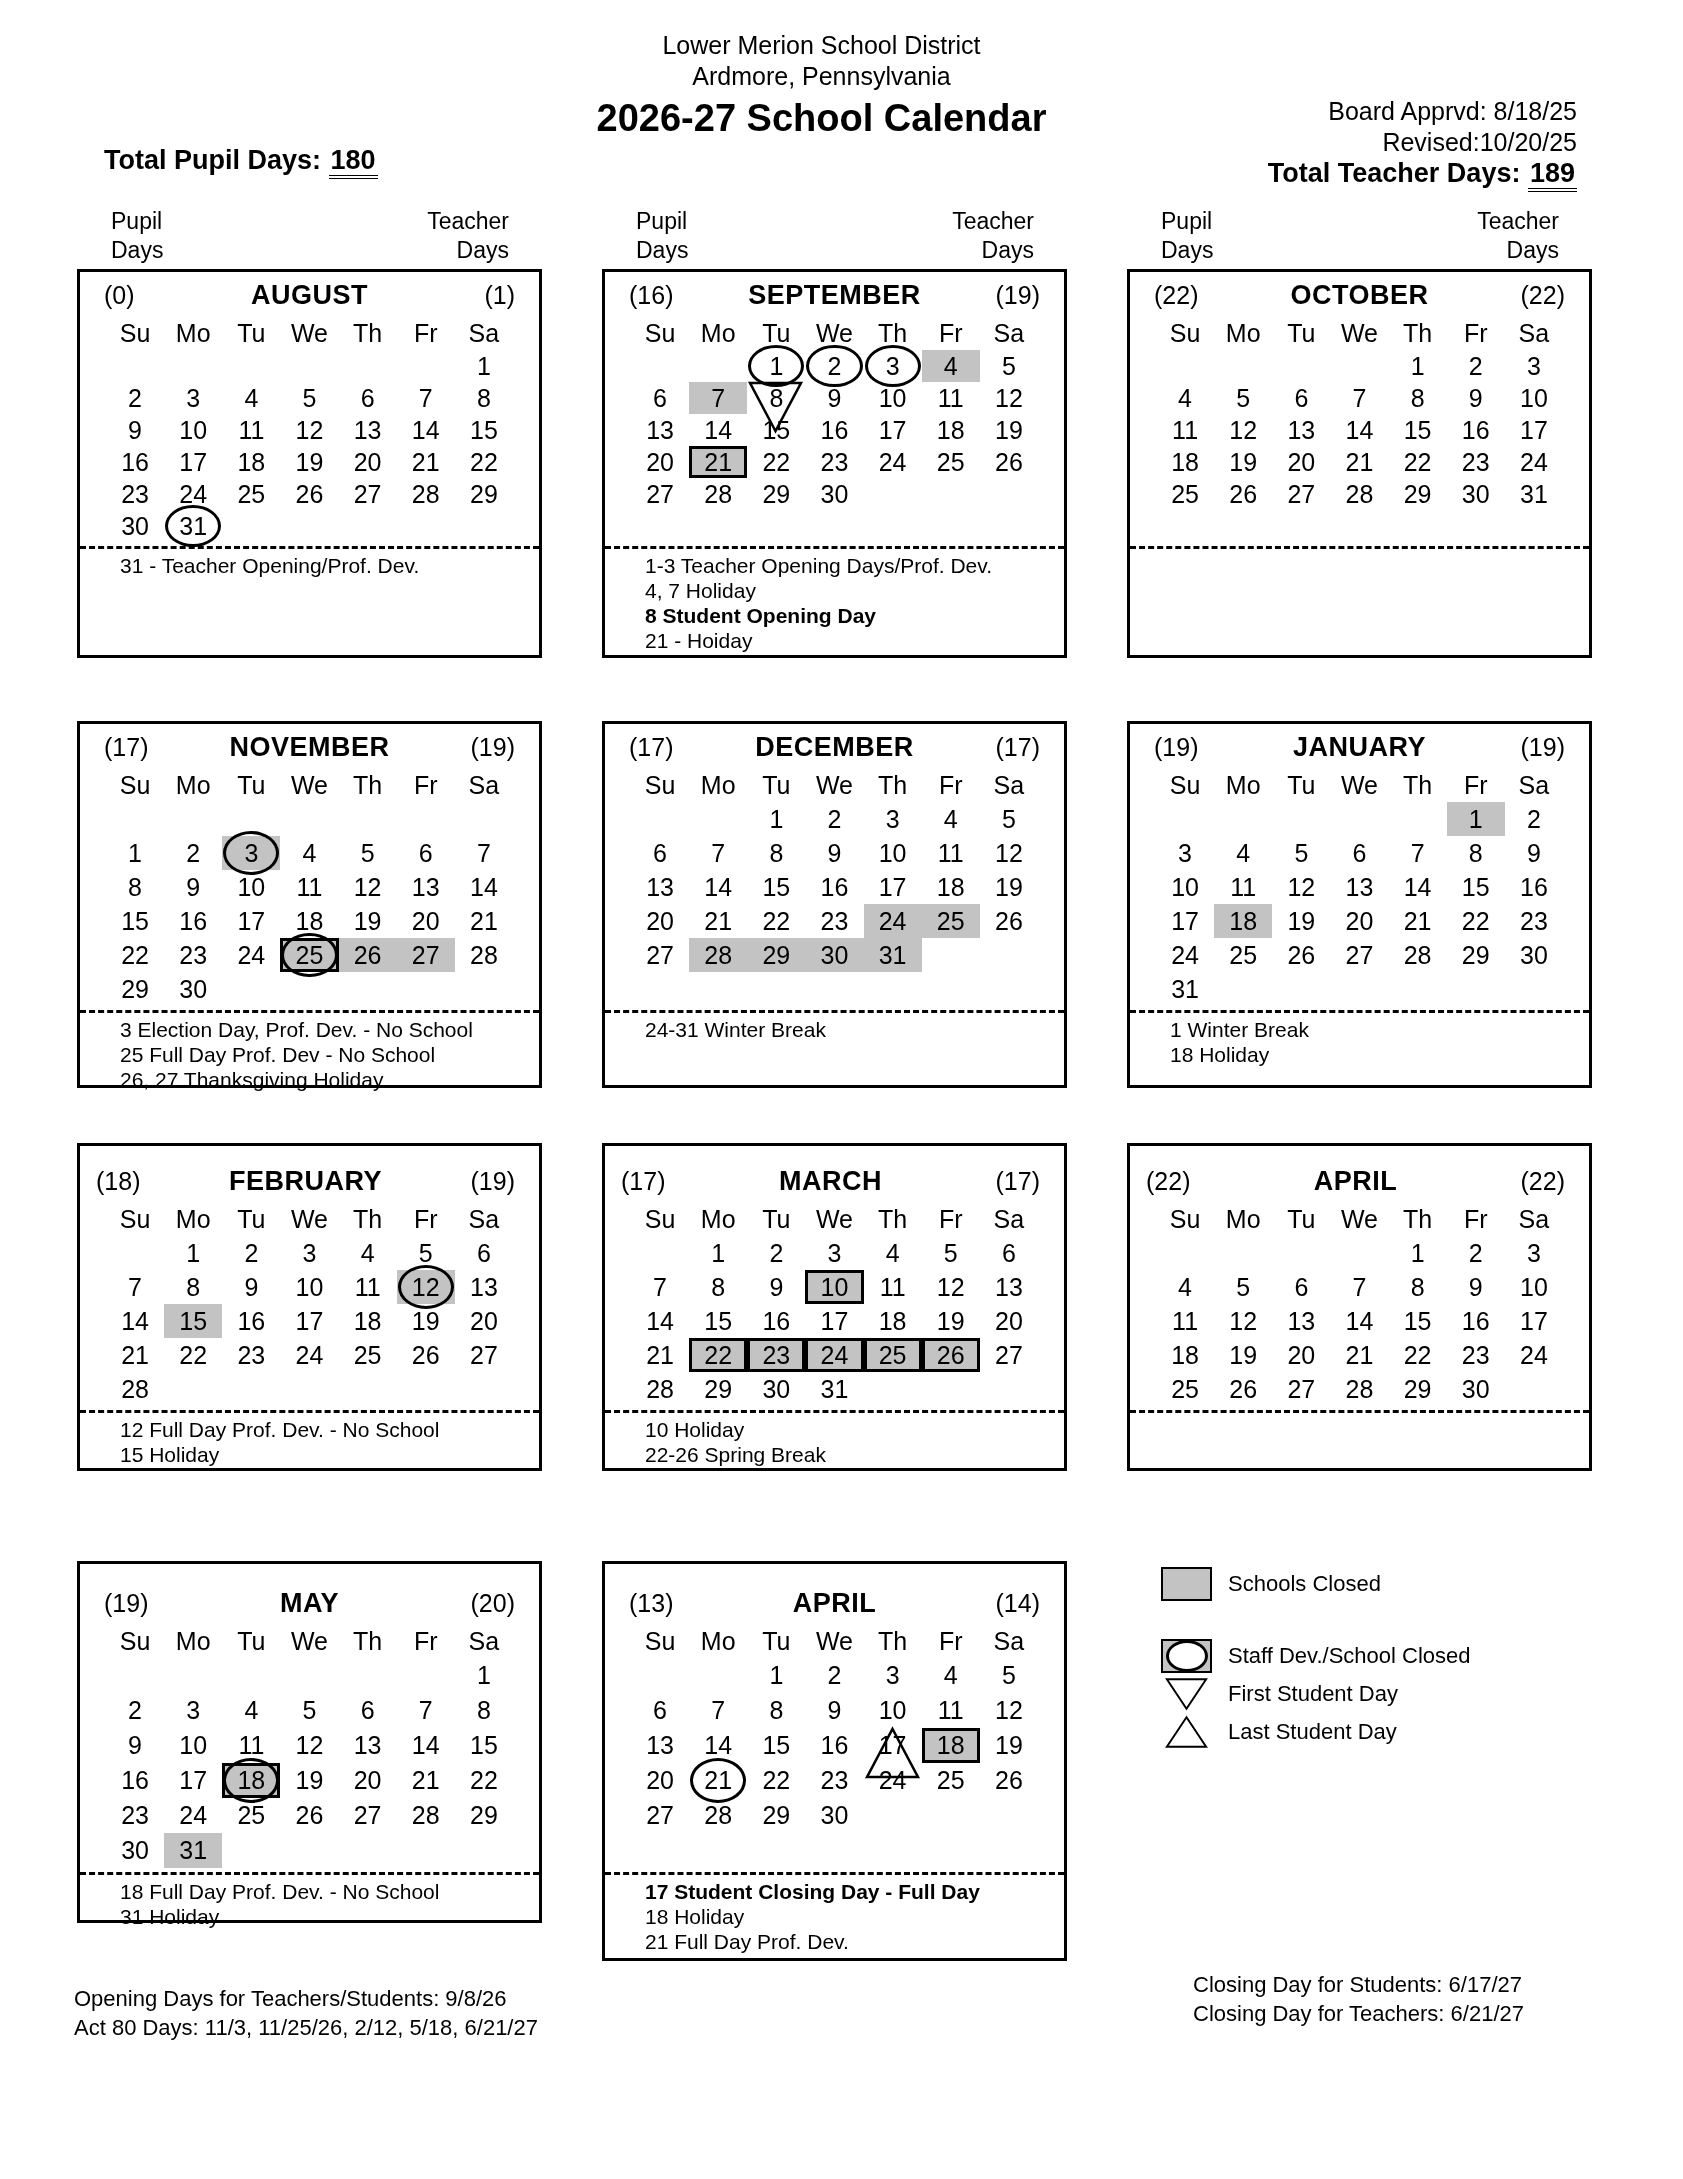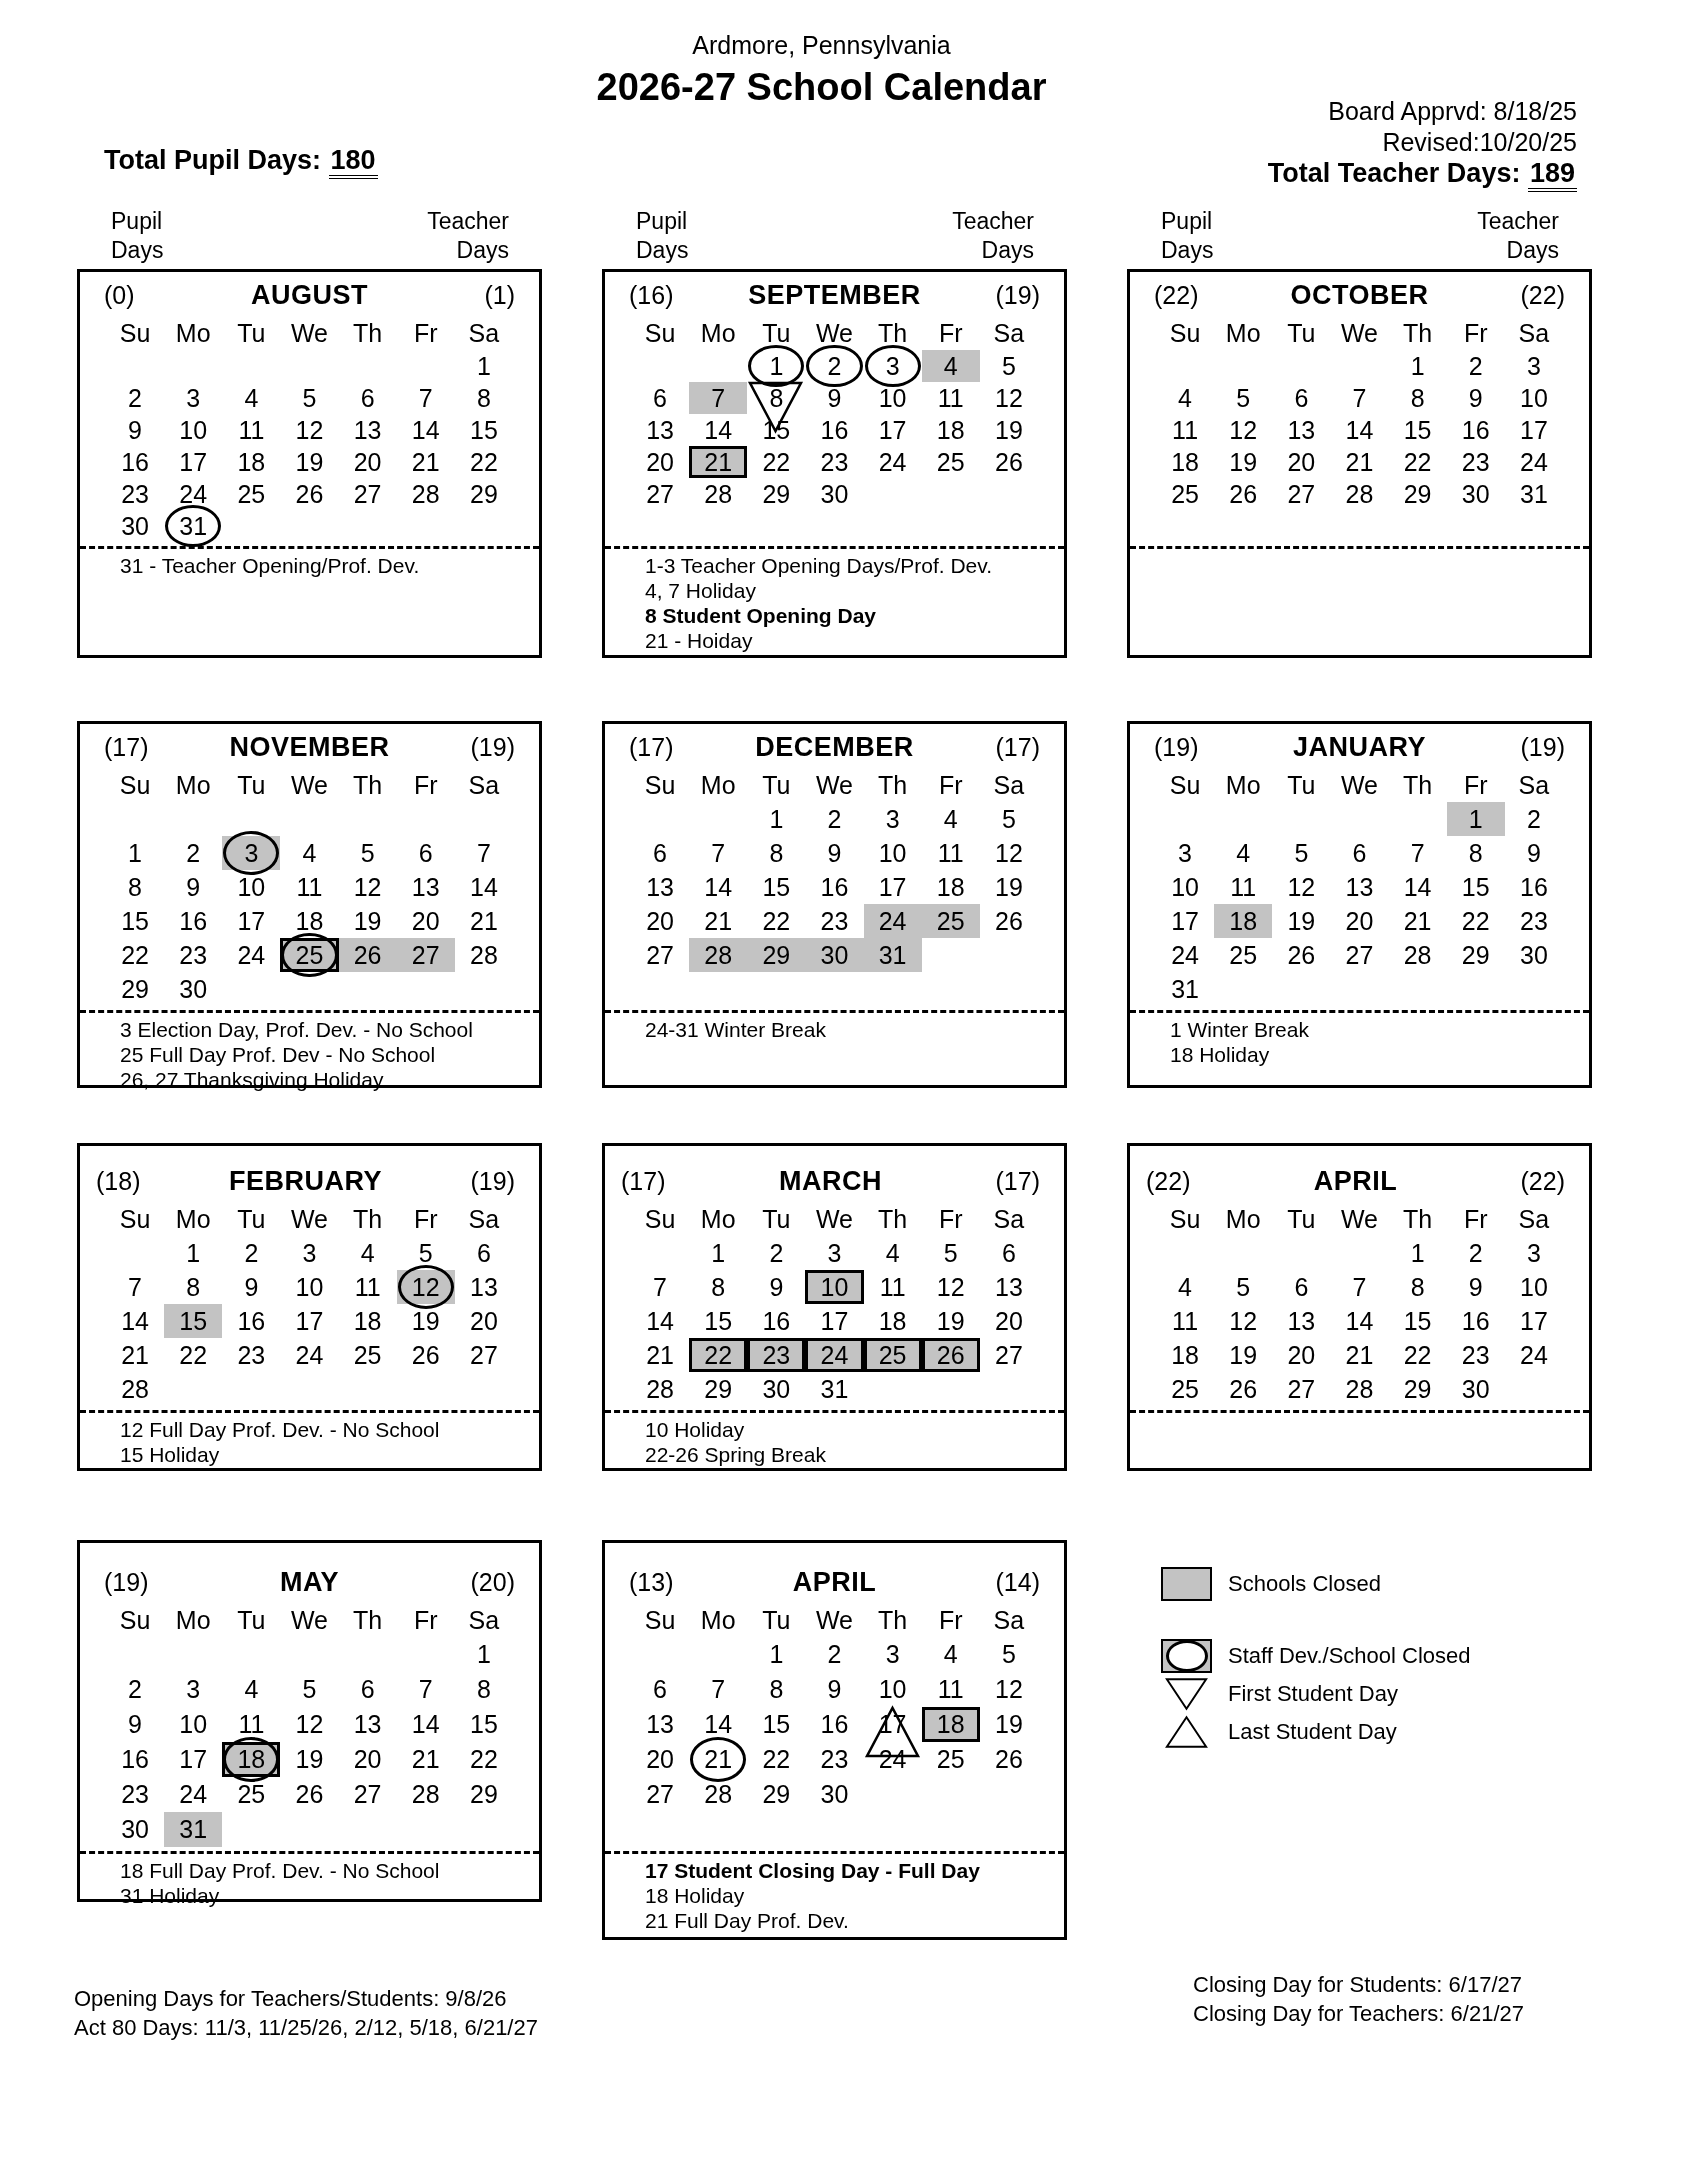--- a/index.html
+++ b/index.html
@@ -13,21 +13,21 @@
   .approvals{position:absolute;top:96px;right:106px;text-align:right;font-size:25px;line-height:31px;}
   .teacher-total{font-weight:bold;font-size:27px;}
   .pupil-total{position:absolute;top:145px;left:104px;font-weight:bold;font-size:27px;}
   .uval{border-bottom:4px double #000;padding:0 2px;}
 
   
   .months{position:absolute;left:77px;top:198px;}
   .month-row{display:flex;gap:60px;align-items:flex-start;}
   .month-row.row-0{margin-bottom:63px;}
   .month-row.row-1{margin-bottom:55px;}
-  .month-row.row-2{margin-bottom:69px;}
+  .month-row.row-2{margin-bottom:90px;}
   .month-cell{width:465px;}
   .col-labels{position:relative;height:71px;font-size:23px;line-height:29px;}
   .pupil-label{position:absolute;left:34px;bottom:4px;white-space:pre-line;}
   .teacher-label{position:absolute;right:33px;bottom:4px;text-align:right;white-space:pre-line;}
 
   .month-box{width:465px;border:3px solid #000;box-sizing:border-box;background:#fff;}
   .row-0 .month-box{height:389px;}
   .row-1 .month-box{height:367px;}
   .row-2 .month-box{height:328px;}
   .row-3 .month-box{height:362px;}
@@ -78,20 +78,21 @@
   
   .footer-left{position:absolute;left:74px;top:1984px;font-size:22px;line-height:29px;}
   .footer-right{position:absolute;left:1193px;top:1970px;font-size:22px;line-height:29px;}
 </style>
 </head>
 <body>
 
 <div class="page">
 
   <div class="title-block">
+    <div class="title-line">Lower Merion School District</div>
     <div class="title-line">Ardmore, Pennsylvania</div>
     <div class="main-title">2026-27 School Calendar</div>
   </div>
 
   <div class="approvals">
     <div>Board Apprvd: 8/18/25</div>
     <div>Revised:10/20/25</div>
     <div class="teacher-total">
       <span>Total Teacher Days:</span>
       <span class="uval">189</span>

